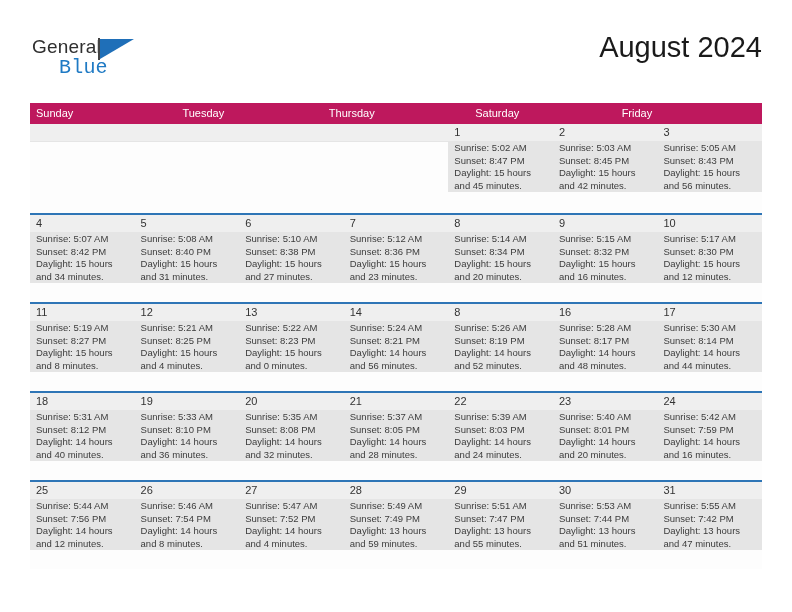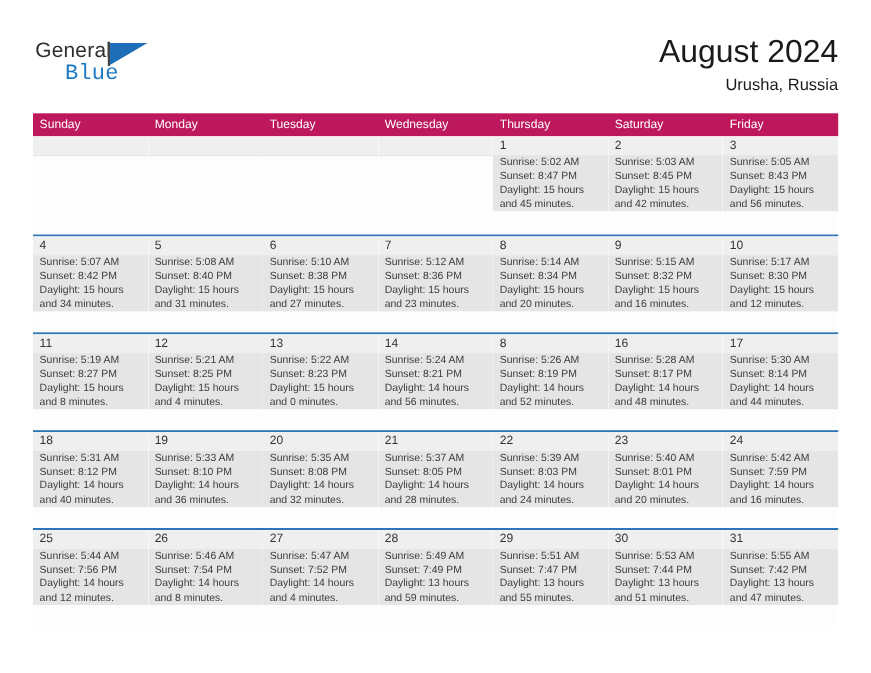--- a/index.html
+++ b/index.html
@@ -173,32 +173,29 @@
 
     <div class="logo">
       <span class="logo-general">General</span>
       <span class="logo-flagpole"></span>
       <span class="logo-flag"></span>
       <span class="logo-blue">Blue</span>
     </div>
 
     <div class="title-block">
       <div class="cal-title">August 2024</div>
-      <div class="cal-subtitle">Urusha, Russia</div>
     </div>
 
   </div>
 
   <div class="calendar">
 
     <div class="dow-row">
       <div class="dow-cell">Sunday</div>
-      <div class="dow-cell">Monday</div>
       <div class="dow-cell">Tuesday</div>
-      <div class="dow-cell">Wednesday</div>
       <div class="dow-cell">Thursday</div>
       <div class="dow-cell">Saturday</div>
       <div class="dow-cell">Friday</div>
     </div>
 
     <div id="weeks-container">
         <div class="week-row first">
           <div class="day-cell empty">
             <div class="daynum-band">
               <span class="daynum"></span>

